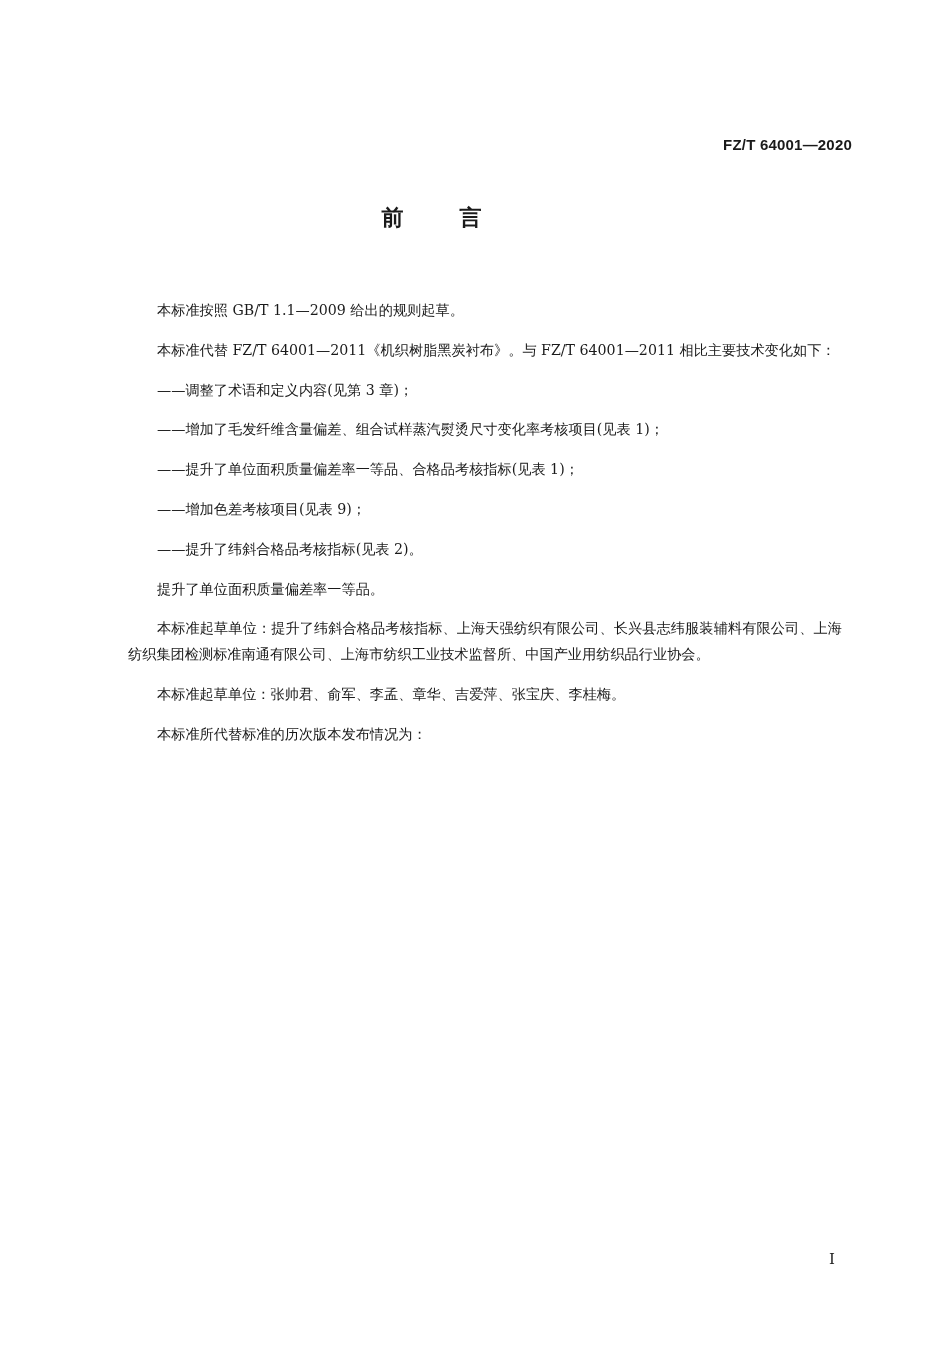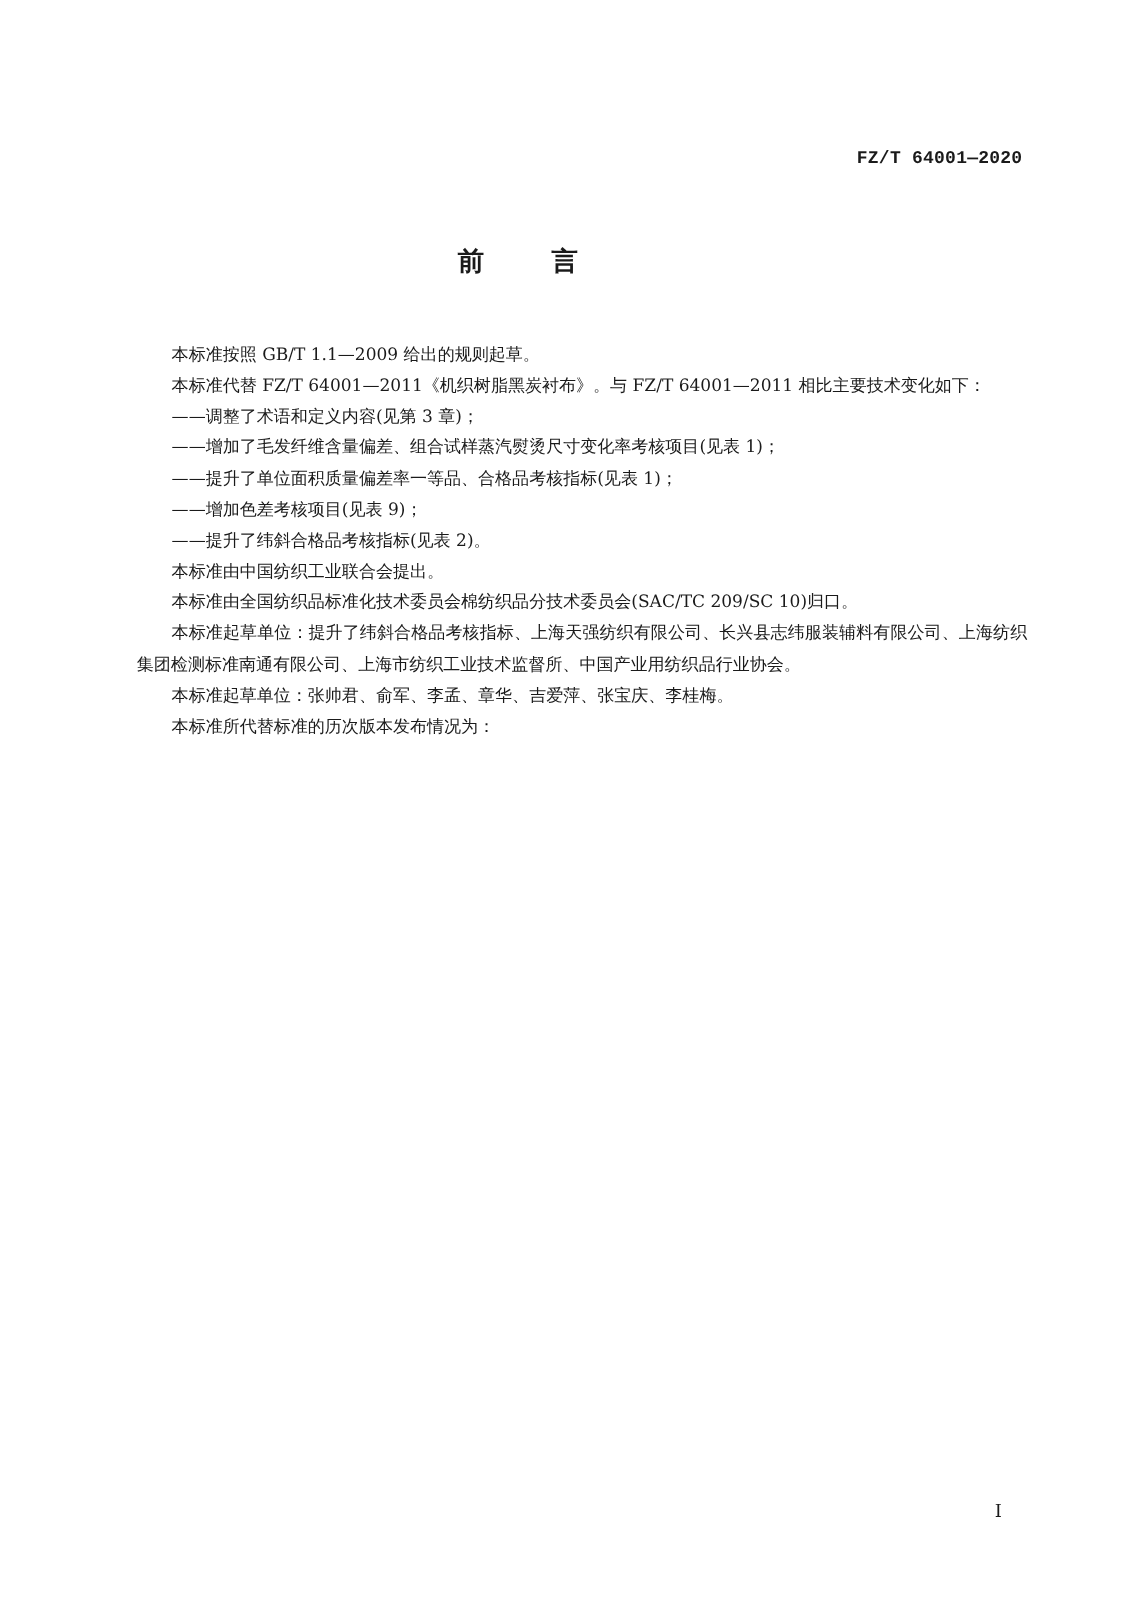--- a/index.html
+++ b/index.html
@@ -1,43 +1,42 @@
 <!DOCTYPE html>
 <html><head>
 <meta charset="utf-8">
 <style>
   html, body { margin: 0; padding: 0; background: #ffffff; }
   body { width: 950px; height: 1345px; position: relative; overflow: hidden;
          font-family: "DejaVu Serif", "Liberation Serif", serif; color: #1a1a1a; }
-  .std-no { position: absolute; top: 124px; right: 98px; font-family: Liberation Mono, monospace;
+  .std-no { position: absolute; top: 136px; right: 98px; font-family: Liberation Sans, sans-serif;
             font-size: 15px; font-weight: bold; letter-spacing: 0.2px; margin-left: 48px; }
   .title { position: absolute; top: 203px; left: 0; width: 863px; text-align: center;
            font-family: "DejaVu Sans", sans-serif; font-weight: bold; font-size: 22px; letter-spacing: 56px;
            padding-left: 56px; box-sizing: border-box; }
   .body-text { position: absolute; top: 284px; left: 114px; width: 742px;
                font-size: 14.2px; line-height: 25.8px; }
-  .p { margin: 0; text-indent: 29px; text-align: justify; }
+  .p { margin: 14px; text-indent: 29px; text-align: justify; }
   .p.li { text-indent: 0; padding-left: 29px; }
   .page-num { position: absolute; top: 1250px; left: 829px; font-family: "DejaVu Serif", serif; font-size: 15px; }
 </style>
 </head>
 <body>
 
 <div class="std-no">FZ/T 64001—2020</div>
 
 <div class="title">前言</div>
 
 <div class="body-text">
   <p class="p">本标准按照 GB/T 1.1—2009 给出的规则起草。</p>
   <p class="p">本标准代替 FZ/T 64001—2011《机织树脂黑炭衬布》。与 FZ/T 64001—2011 相比主要技术变化如下：</p>
   <p class="p li">——调整了术语和定义内容(见第 3 章)；</p>
   <p class="p li">——增加了毛发纤维含量偏差、组合试样蒸汽熨烫尺寸变化率考核项目(见表 1)；</p>
   <p class="p li">——提升了单位面积质量偏差率一等品、合格品考核指标(见表 1)；</p>
   <p class="p li">——增加色差考核项目(见表 9)；</p>
   <p class="p li">——提升了纬斜合格品考核指标(见表 2)。</p>
-  <p class="p">本标准由中国纺织工业联合会提出。</p>
-  <p class="p">本标准由全国纺织品标准化技术委员会棉纺织品分技术委员会(SAC/TC 209/SC 10)归口。</p>
+  <p class="p">提升了单位面积质量偏差率一等品。</p>
   <p class="p">本标准起草单位：提升了纬斜合格品考核指标、上海天强纺织有限公司、长兴县志纬服装辅料有限公司、上海纺织集团检测标准南通有限公司、上海市纺织工业技术监督所、中国产业用纺织品行业协会。</p>
   <p class="p">本标准起草单位：张帅君、俞军、李孟、章华、吉爱萍、张宝庆、李桂梅。</p>
   <p class="p">本标准所代替标准的历次版本发布情况为：</p>
 </div>
 
 <div class="page-num">I</div>
 
 </body></html>

